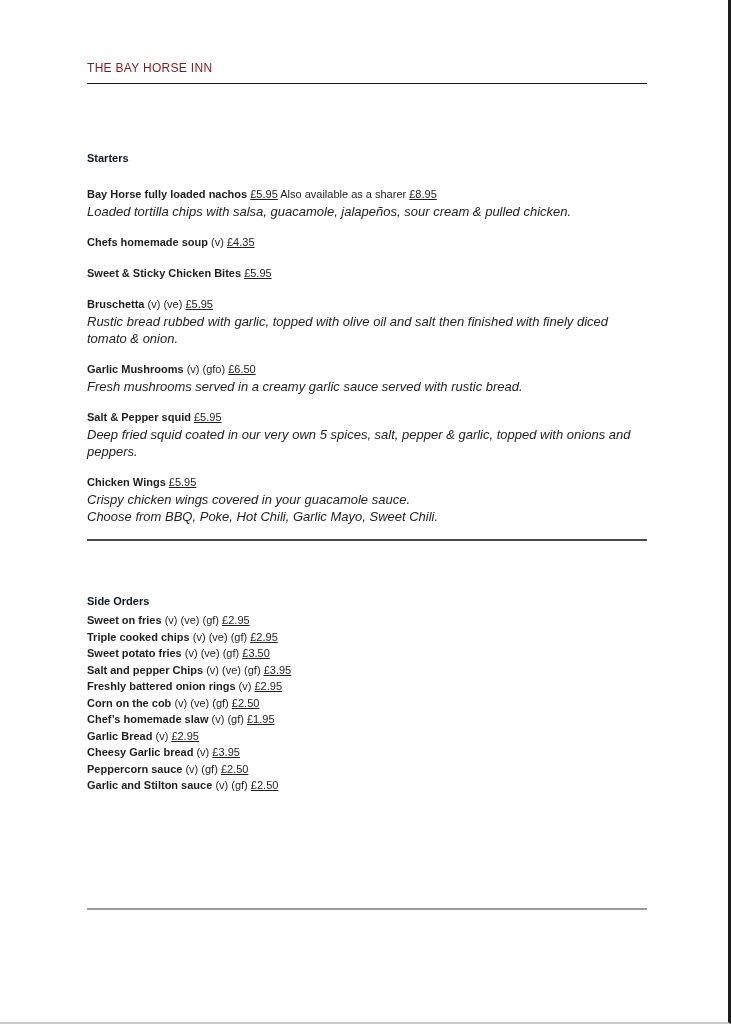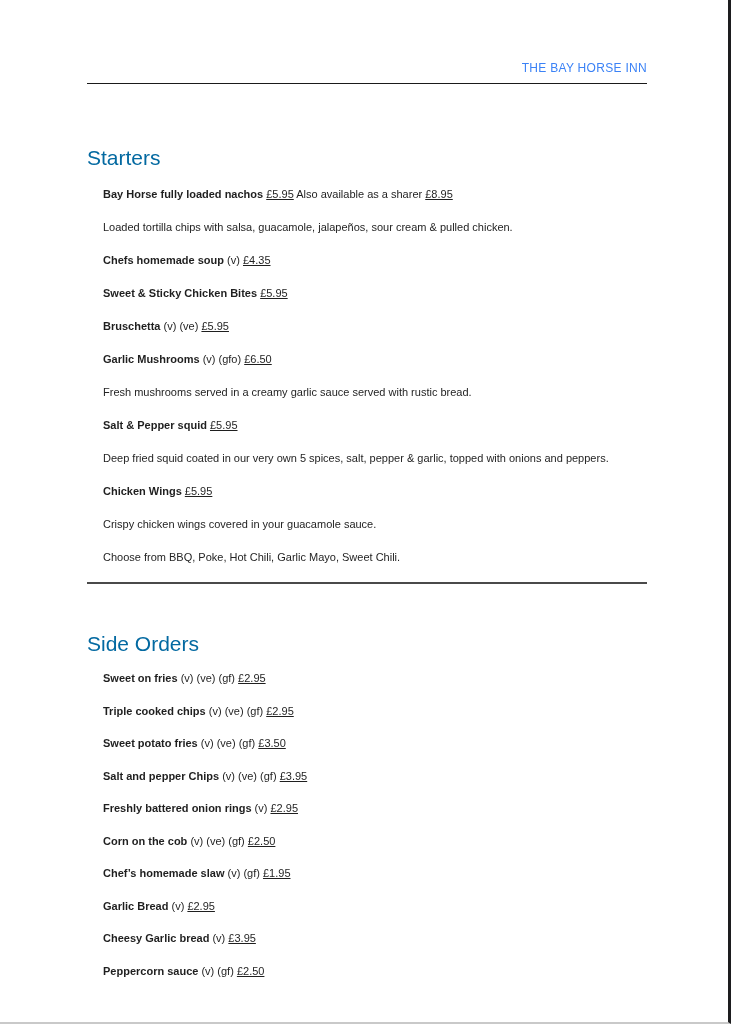--- a/index.html
+++ b/index.html
@@ -13,59 +13,60 @@
     overflow: hidden;
     font-family: "Liberation Sans", "DejaVu Sans", sans-serif;
     color: #1f1f1f;
   }
   .content {
     width: 560px;
     margin-left: 87px;
   }
   .header-title {
     padding-top: 62px;
-    text-align: right;
+    text-align: left;
     font-size: 12px;
     font-weight: 400;
     letter-spacing: 0.3px;
     line-height: 13px;
-    color: #3b82f6;
+    color: #7f1d1d;
   }
   .header-rule {
     border: none;
     border-top: 1.5px solid #1a1a1a;
     margin: 8px 0 0 0;
   }
   h2.section-heading {
-    font-size: 21px;
-    font-weight: 400;
-    color: #0369a1;
+    font-size: 11px;
+    font-weight: 700;
+    color: #0f172a;
     line-height: 20px;
     margin: 0;
   }
   #starters-heading { margin: 64px 0 18px 0; }
   #sides-heading   { margin: 50px 0 1px 0; }
-  p { margin: 16px; }
+  p { margin: 0; }
   .item-line {
     font-size: 11px;
     line-height: 17px;
     color: #1f1f1f;
   }
   .item-name { font-weight: 700; }
   .item-tags { font-weight: 400; }
   .item-note { font-weight: 400; }
   .item-price {
     font-weight: 400;
     text-decoration: underline;
     text-underline-offset: 1px;
   }
   .item-desc {
-    font-size: 11px;
+    font-size: 13px;
     line-height: 17px;
     color: #242424;
+    font-style: italic;
   }
   .menu-item { margin-bottom: 14px; }
   #sides-items .item-line { line-height: 16.5px; }
   .section-divider {
     border: none;
     border-top: 2px solid #4a4a4a;
     margin: 5px 0 0 0;
   }
   .bottom-rule {
     border: none;
@@ -89,20 +90,21 @@
           <p class="item-desc">Loaded tortilla chips with salsa, guacamole, jalapeños, sour cream &amp; pulled chicken.</p>
         </div>
         <div class="menu-item">
           <p class="item-line"><span class="item-name">Chefs homemade soup</span> <span class="item-tags">(v)</span> <span class="item-price">£4.35</span></p>
         </div>
         <div class="menu-item">
           <p class="item-line"><span class="item-name">Sweet &amp; Sticky Chicken Bites</span> <span class="item-price">£5.95</span></p>
         </div>
         <div class="menu-item">
           <p class="item-line"><span class="item-name">Bruschetta</span> <span class="item-tags">(v) (ve)</span> <span class="item-price">£5.95</span></p>
+          <p class="item-desc">Rustic bread rubbed with garlic, topped with olive oil and salt then finished with finely diced tomato &amp; onion.</p>
         </div>
         <div class="menu-item">
           <p class="item-line"><span class="item-name">Garlic Mushrooms</span> <span class="item-tags">(v) (gfo)</span> <span class="item-price">£6.50</span></p>
           <p class="item-desc">Fresh mushrooms served in a creamy garlic sauce served with rustic bread.</p>
         </div>
         <div class="menu-item">
           <p class="item-line"><span class="item-name">Salt &amp; Pepper squid</span> <span class="item-price">£5.95</span></p>
           <p class="item-desc">Deep fried squid coated in our very own 5 spices, salt, pepper &amp; garlic, topped with onions and peppers.</p>
         </div>
         <div class="menu-item">
@@ -121,18 +123,19 @@
         <p class="item-line"><span class="item-name">Sweet on fries</span> <span class="item-tags">(v) (ve) (gf)</span> <span class="item-price">£2.95</span></p>
         <p class="item-line"><span class="item-name">Triple cooked chips</span> <span class="item-tags">(v) (ve) (gf)</span> <span class="item-price">£2.95</span></p>
         <p class="item-line"><span class="item-name">Sweet potato fries</span> <span class="item-tags">(v) (ve) (gf)</span> <span class="item-price">£3.50</span></p>
         <p class="item-line"><span class="item-name">Salt and pepper Chips</span> <span class="item-tags">(v) (ve) (gf)</span> <span class="item-price">£3.95</span></p>
         <p class="item-line"><span class="item-name">Freshly battered onion rings</span> <span class="item-tags">(v)</span> <span class="item-price">£2.95</span></p>
         <p class="item-line"><span class="item-name">Corn on the cob</span> <span class="item-tags">(v) (ve) (gf)</span> <span class="item-price">£2.50</span></p>
         <p class="item-line"><span class="item-name">Chef’s homemade slaw</span> <span class="item-tags">(v) (gf)</span> <span class="item-price">£1.95</span></p>
         <p class="item-line"><span class="item-name">Garlic Bread</span> <span class="item-tags">(v)</span> <span class="item-price">£2.95</span></p>
         <p class="item-line"><span class="item-name">Cheesy Garlic bread</span> <span class="item-tags">(v)</span> <span class="item-price">£3.95</span></p>
         <p class="item-line"><span class="item-name">Peppercorn sauce</span> <span class="item-tags">(v) (gf)</span> <span class="item-price">£2.50</span></p>
+        <p class="item-line"><span class="item-name">Garlic and Stilton sauce</span> <span class="item-tags">(v) (gf)</span> <span class="item-price">£2.50</span></p>
       </div>
   </section>
 
   <hr class="bottom-rule">
 
 </div>
 
 </body></html>

